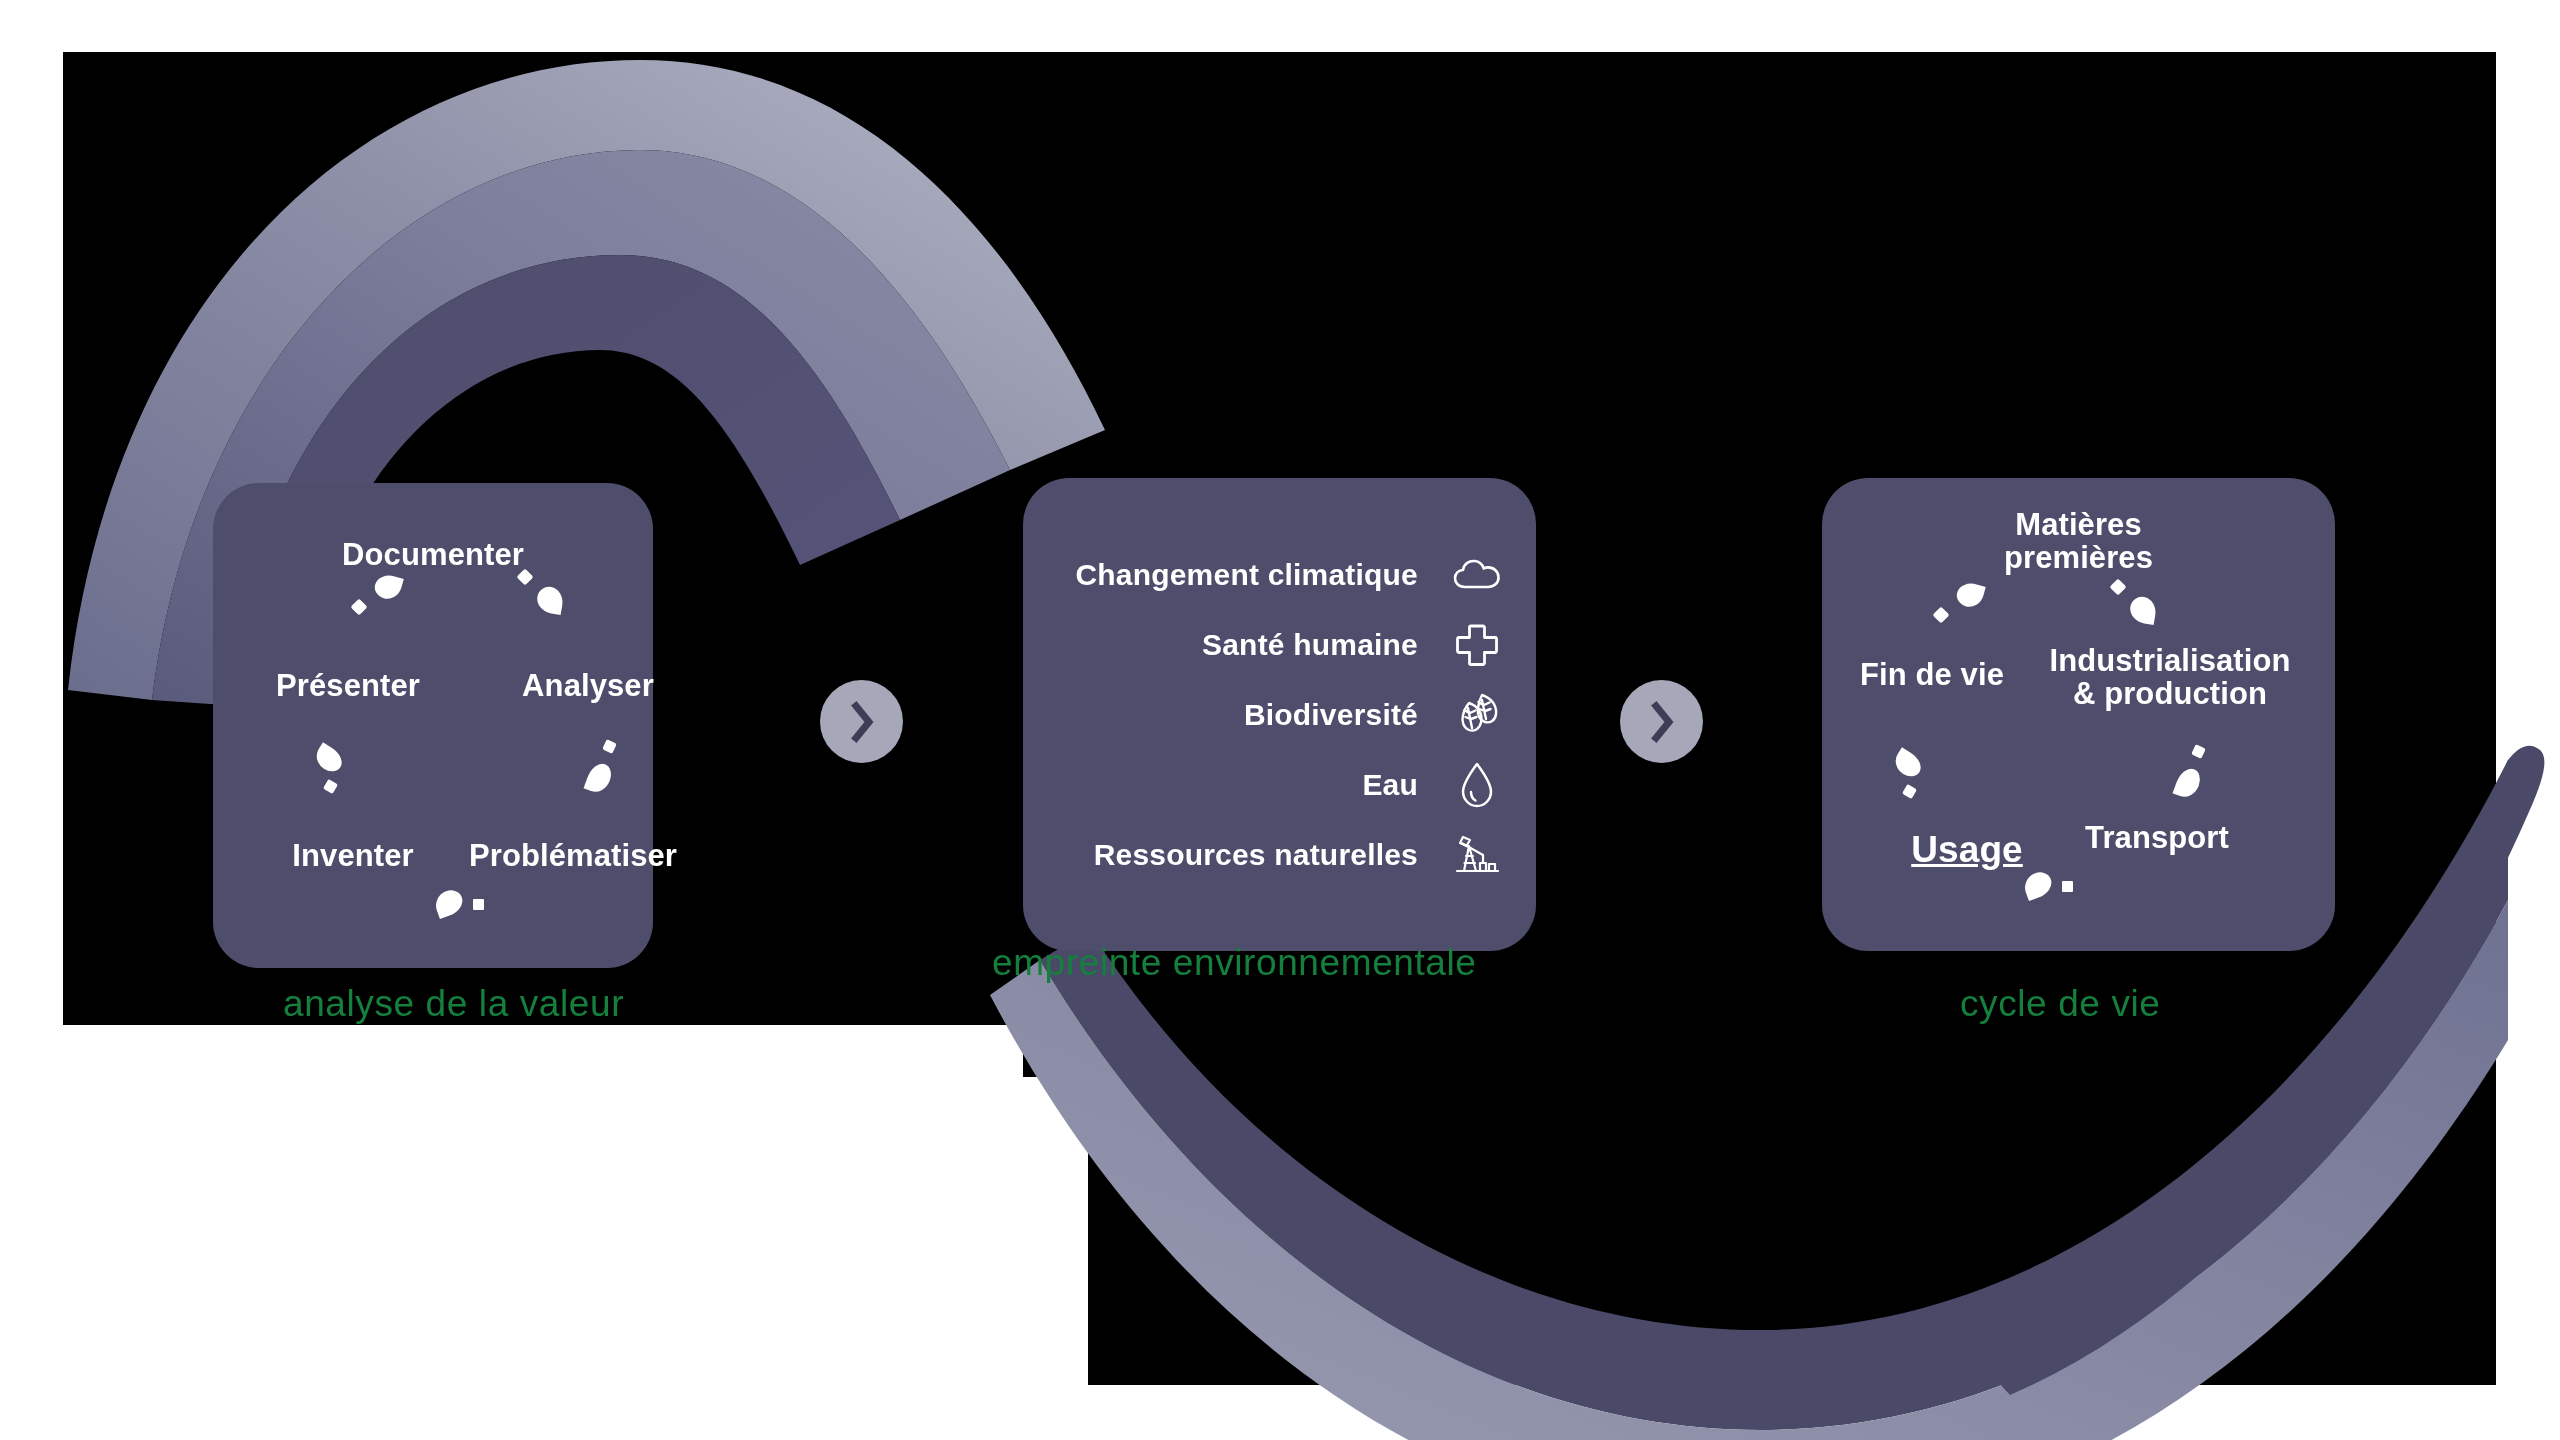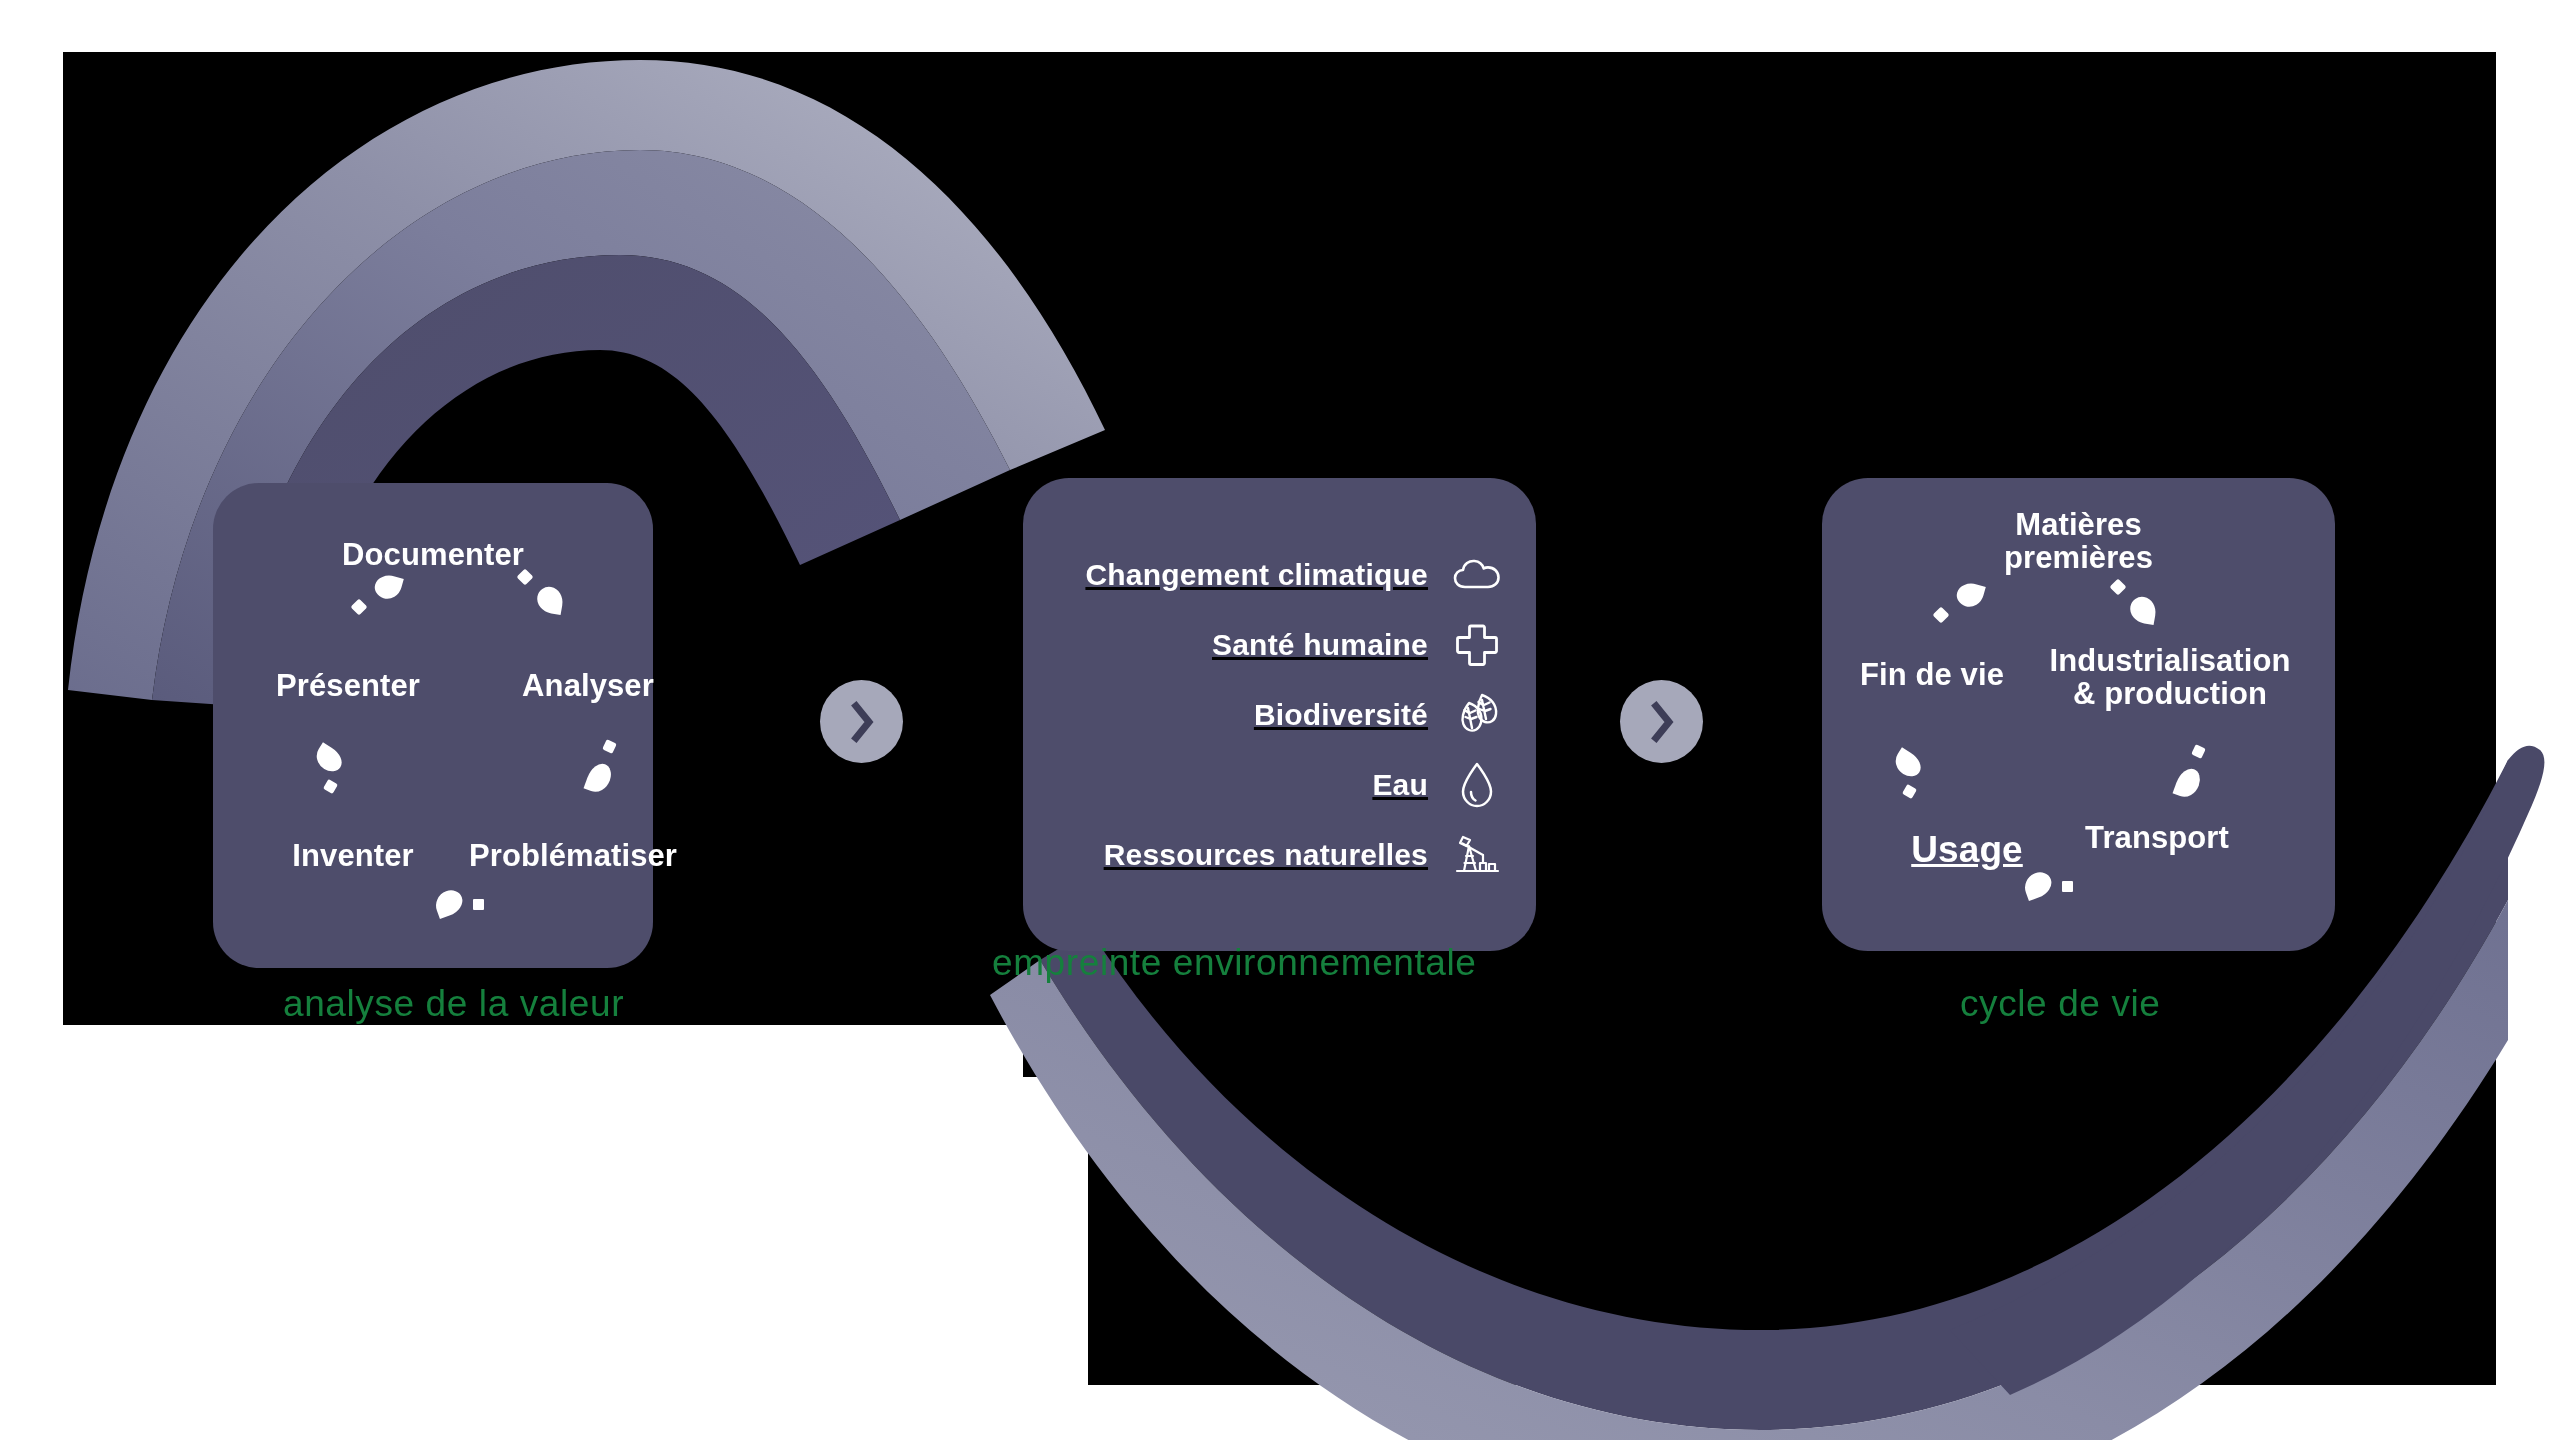--- a/index.html
+++ b/index.html
@@ -36,21 +36,21 @@
   
   .motif{position:absolute;}
   .leaf{position:absolute;background:#ffffff;
         border-radius:70% 0% 60% 50% / 60% 0% 70% 50%;}
   .dot{position:absolute;background:#ffffff;}
 
   
   .env-list{position:absolute;left:0;top:0;width:100%;height:100%;
             display:flex;flex-direction:column;justify-content:center;
             padding:0 34px 0 24px;box-sizing:border-box;gap:20px;}
-  .env-row{display:flex;align-items:center;justify-content:flex-end;gap:24px;text-decoration:underline;}
+  .env-row{display:flex;align-items:center;justify-content:flex-end;gap:34px;}
   .env-row .txt{color:#fff;font-weight:bold;font-size:30px;
                 letter-spacing:.2px;text-align:right;}
   .env-row .ico{width:50px;height:50px;flex:0 0 50px;
                 display:flex;align-items:center;justify-content:center;}
   .env-row .ico svg{display:block;}
 
   
   .conn{position:absolute;z-index:5;width:83px;height:83px;border-radius:50%;
         background:#a6a8ba;display:flex;align-items:center;justify-content:center;}
   .conn.k1{left:820px;top:680px;}

